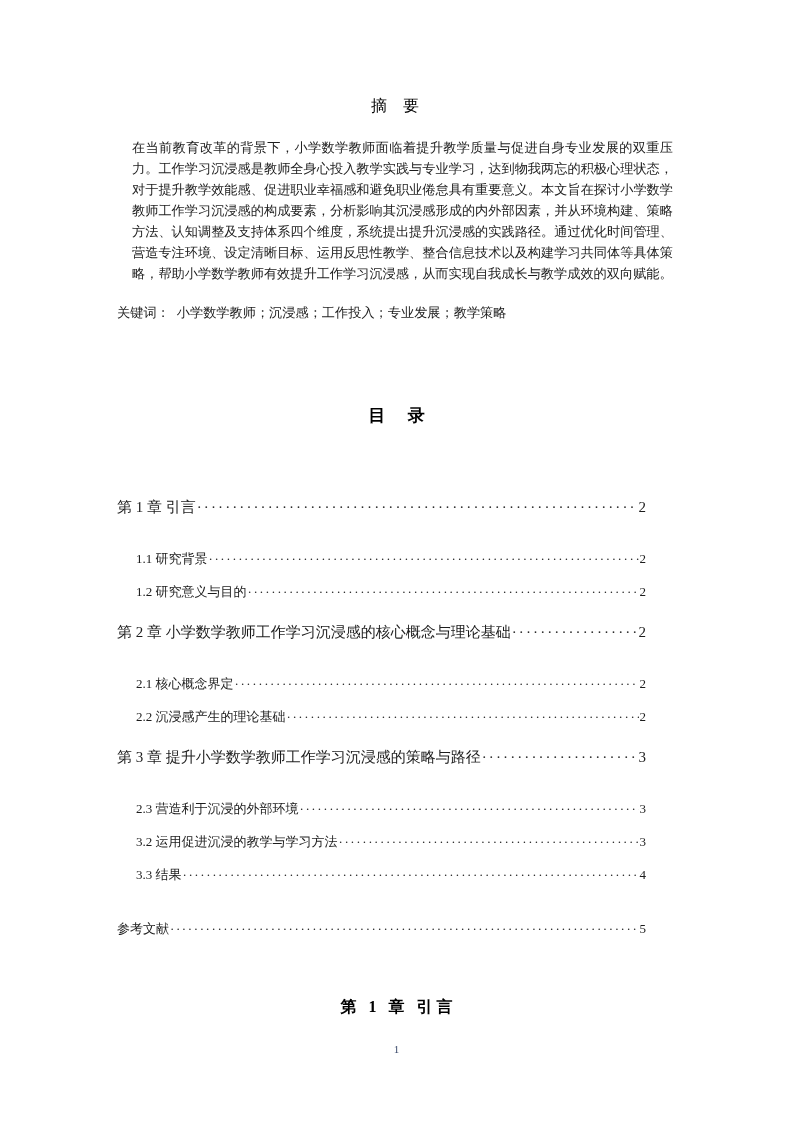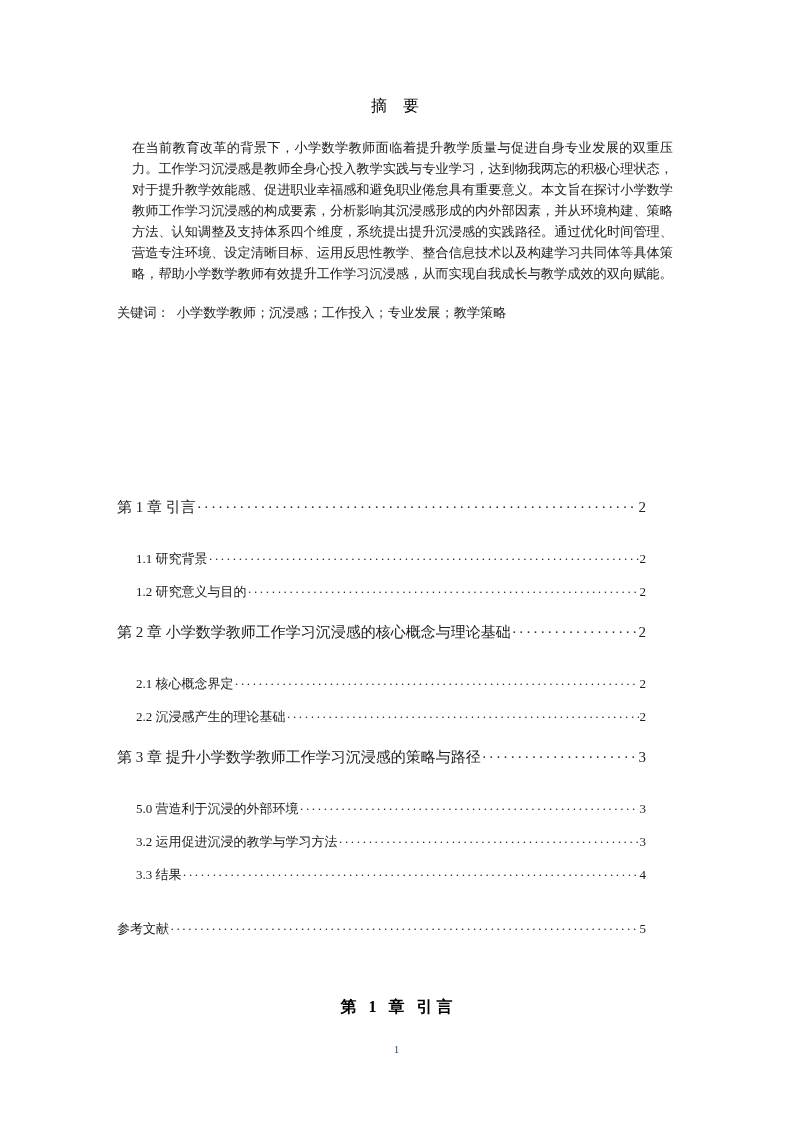--- a/index.html
+++ b/index.html
@@ -144,20 +144,21 @@
 <div class="page">
 
   <div class="abstract-section">
     <div class="abstract-title">摘 要</div>
     <div class="abstract-body">在当前教育改革的背景下，小学数学教师面临着提升教学质量与促进自身专业发展的双重压力。工作学习沉浸感是教师全身心投入教学实践与专业学习，达到物我两忘的积极心理状态，对于提升教学效能感、促进职业幸福感和避免职业倦怠具有重要意义。本文旨在探讨小学数学教师工作学习沉浸感的构成要素，分析影响其沉浸感形成的内外部因素，并从环境构建、策略方法、认知调整及支持体系四个维度，系统提出提升沉浸感的实践路径。通过优化时间管理、营造专注环境、设定清晰目标、运用反思性教学、整合信息技术以及构建学习共同体等具体策略，帮助小学数学教师有效提升工作学习沉浸感，从而实现自我成长与教学成效的双向赋能。</div>
     <div class="keywords">
       <span class="kw-label">关键词：</span><span>小学数学教师；沉浸感；工作投入；专业发展；教学策略</span>
     </div>
   </div>
 
+  <div class="toc-title">目 录</div>
 
   <div class="toc" id="toc-list">
       <div class="toc-row toc-chapter">
         <span class="lbl">第 1 章  引言 </span>
         <span class="leader">···························································································································································································································</span>
         <span class="pg">2</span>
       </div>
       <div class="toc-row toc-sub">
         <span class="lbl">1.1  研究背景</span>
         <span class="leader">···························································································································································································································</span>
@@ -182,21 +183,21 @@
         <span class="lbl">2.2  沉浸感产生的理论基础</span>
         <span class="leader">···························································································································································································································</span>
         <span class="pg">2</span>
       </div>
       <div class="toc-row toc-chapter">
         <span class="lbl">第 3 章  提升小学数学教师工作学习沉浸感的策略与路径</span>
         <span class="leader">···························································································································································································································</span>
         <span class="pg">3</span>
       </div>
       <div class="toc-row toc-sub">
-        <span class="lbl">5.0  营造利于沉浸的外部环境</span>
+        <span class="lbl">2.3  营造利于沉浸的外部环境</span>
         <span class="leader">···························································································································································································································</span>
         <span class="pg">3</span>
       </div>
       <div class="toc-row toc-sub">
         <span class="lbl">3.2  运用促进沉浸的教学与学习方法</span>
         <span class="leader">···························································································································································································································</span>
         <span class="pg">3</span>
       </div>
       <div class="toc-row toc-sub">
         <span class="lbl">3.3  结果</span>

